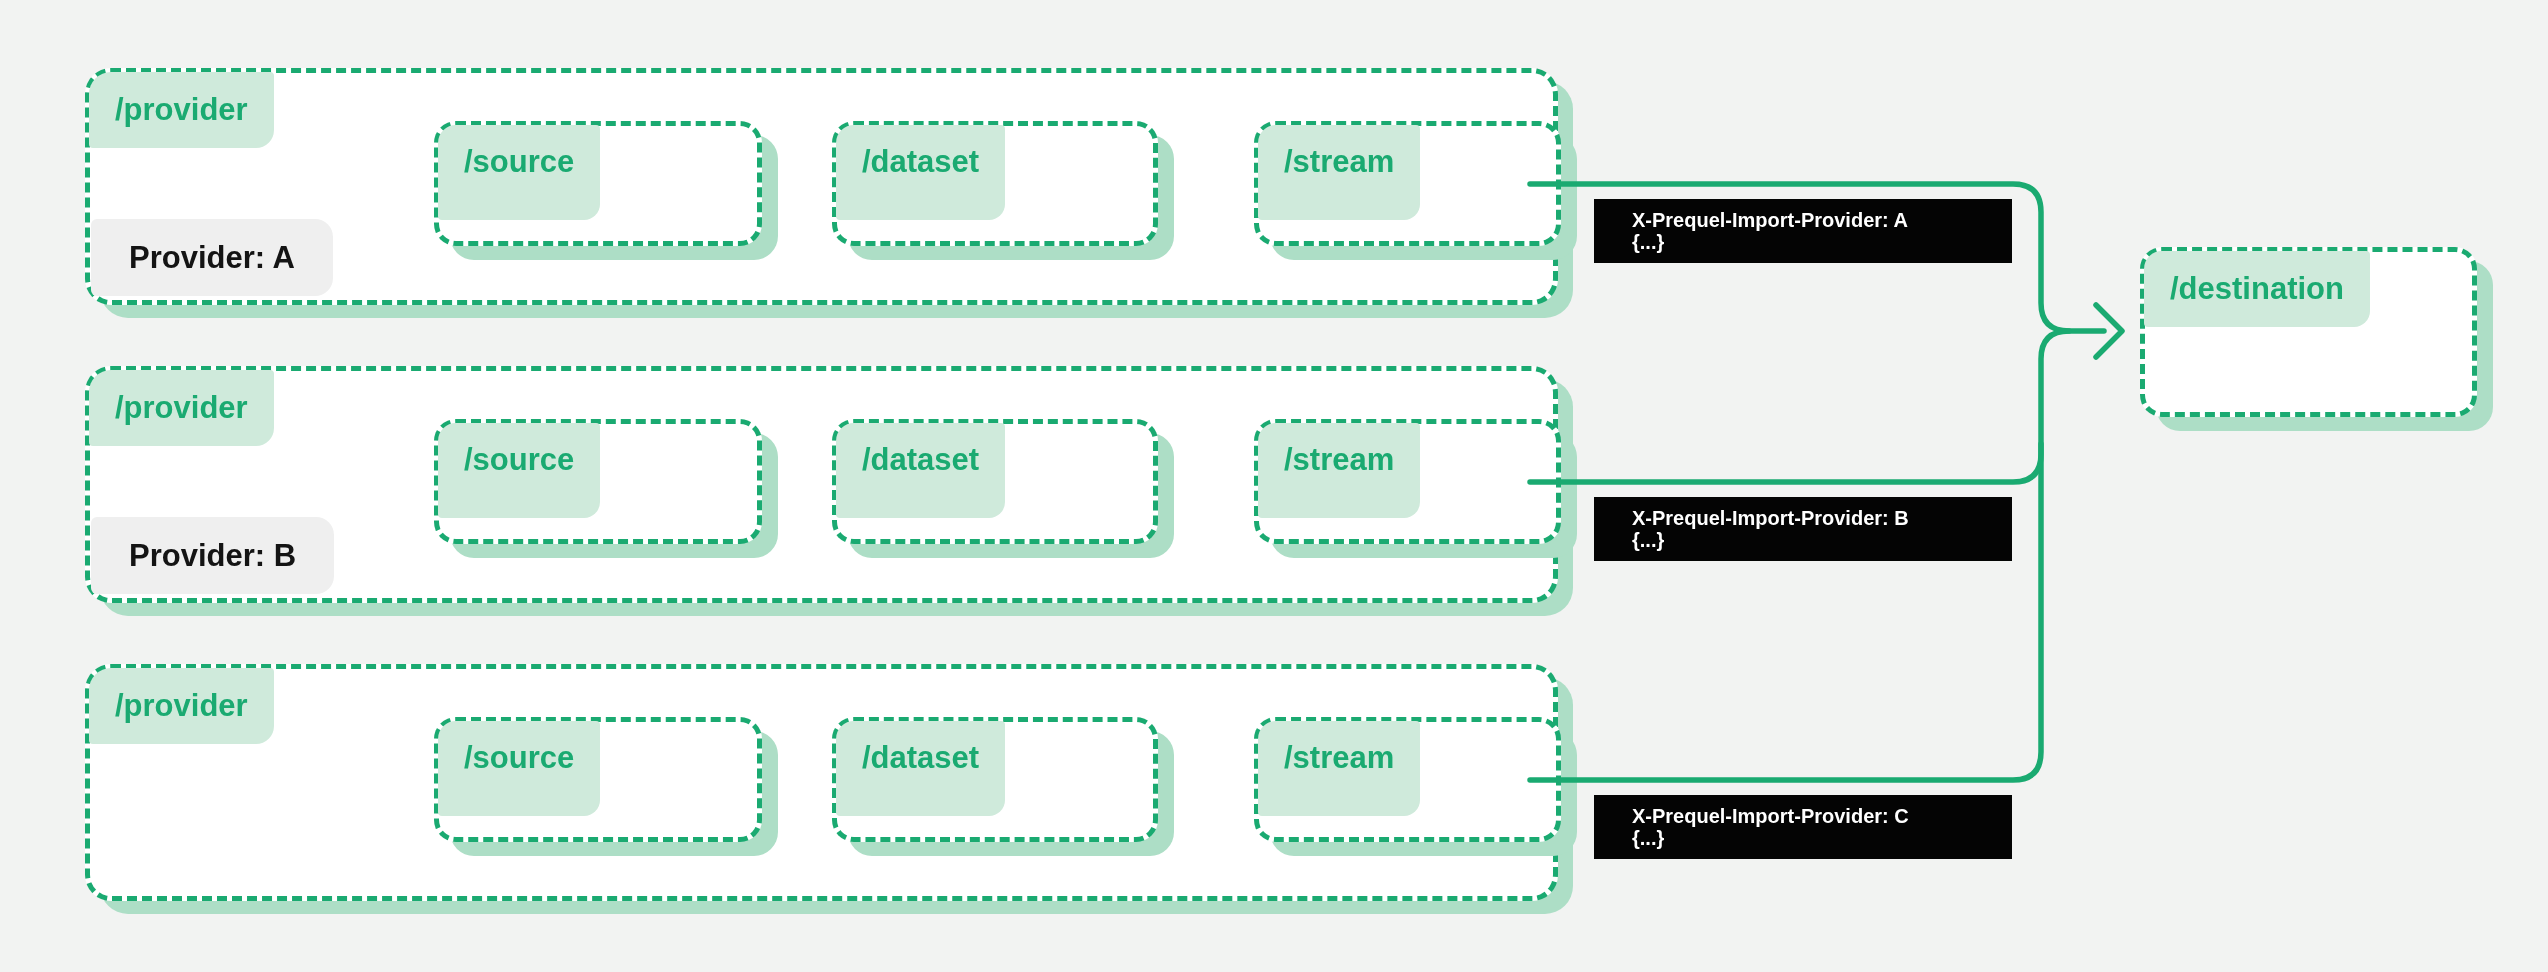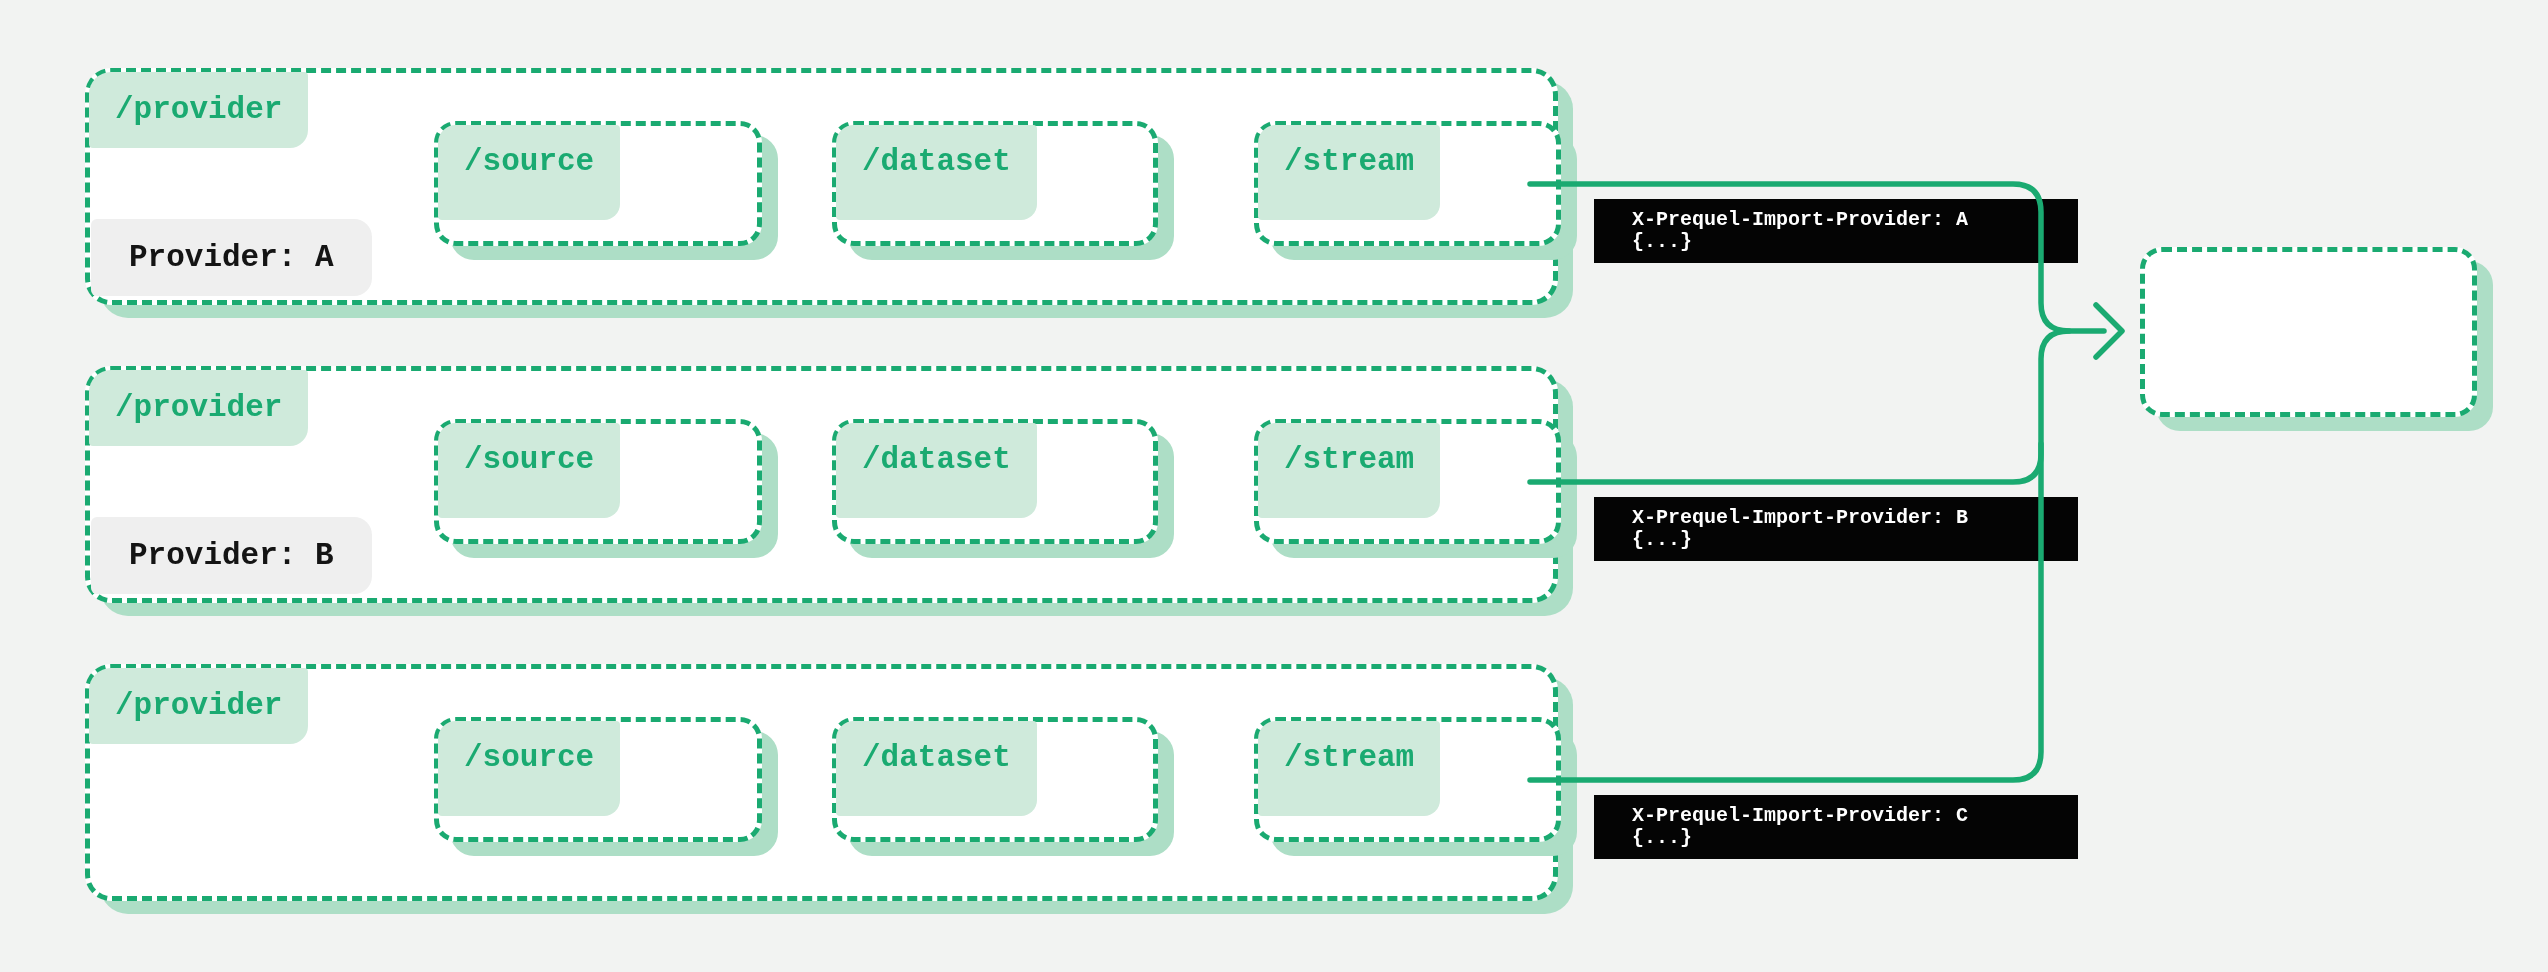--- a/index.html
+++ b/index.html
@@ -11,21 +11,21 @@
     --ink:#141414;
     --badge-bg:#040404;
     --badge-fg:#ffffff;
   }
   *{margin:0;padding:0;box-sizing:border-box;}
   html,body{background:var(--page);}
   #canvas{
     position:relative;
     width:2548px;height:972px;
     background:var(--page);
-    font-family:Liberation Mono, monospace;
+    font-family:Liberation Sans, sans-serif;
     overflow:hidden;
   }
   
   .row{position:absolute;left:85px;width:1473px;height:237px;}
   .row.a{top:68px}.row.b{top:366px}.row.c{top:664px}
   .shadow{
     position:absolute;left:15px;top:13px;width:100%;height:100%;
     background:var(--shadow);border-radius:28px;
   }
   .dashed-box{
@@ -47,21 +47,21 @@
   
   .node{position:absolute;top:53px;height:125px;}
   .node .shadow{left:16px;top:14px;border-radius:24px;}
   .node .dashed-box{border-radius:22px;}
   .node .path-pill{left:4px;top:4px;height:95px;line-height:74px;border-radius:18px 4px 16px 4px;}
   .node.source{left:349px;width:328px;}
   .node.dataset{left:747px;width:326px;}
   .node.stream{left:1169px;width:307px;}
   
   .badge{
-    position:absolute;left:1509px;top:131px;width:484px;height:64px;
+    position:absolute;left:1509px;top:131px;width:418px;height:64px;
     background:var(--badge-bg);color:var(--badge-fg);
     font-size:20px;font-weight:700;line-height:22px;
     padding:10px 0 0 38px;white-space:pre;
   }
   
   .dest{position:absolute;left:2140px;top:247px;width:337px;height:170px;}
   .dest .shadow{left:16px;top:14px;border-radius:24px;}
   .dest .dashed-box{border-radius:22px;}
   .dest .path-pill{left:4px;top:4px;height:76px;line-height:76px;border-radius:18px 4px 16px 4px;}
   
@@ -147,15 +147,16 @@
   <svg class="wires" width="2548" height="972" viewBox="0 0 2548 972">
     <path d="M1530 184 H2013 Q2041 184 2041 212 V303 Q2041 331 2069 331 H2104"></path>
     <path d="M2069 331 Q2041 331 2041 359 V752 Q2041 780 2013 780 H1530"></path>
     <path d="M1530 482 H2013 Q2041 482 2041 454 V444"></path>
     <polyline points="2096,305 2122,331 2096,357"></polyline>
   </svg>
 
   <div class="dest">
     <div class="shadow"></div>
     <div class="dashed-box"></div>
+    <div class="path-pill">/destination</div>
   </div>
 
 </div>
 
 </body></html>

